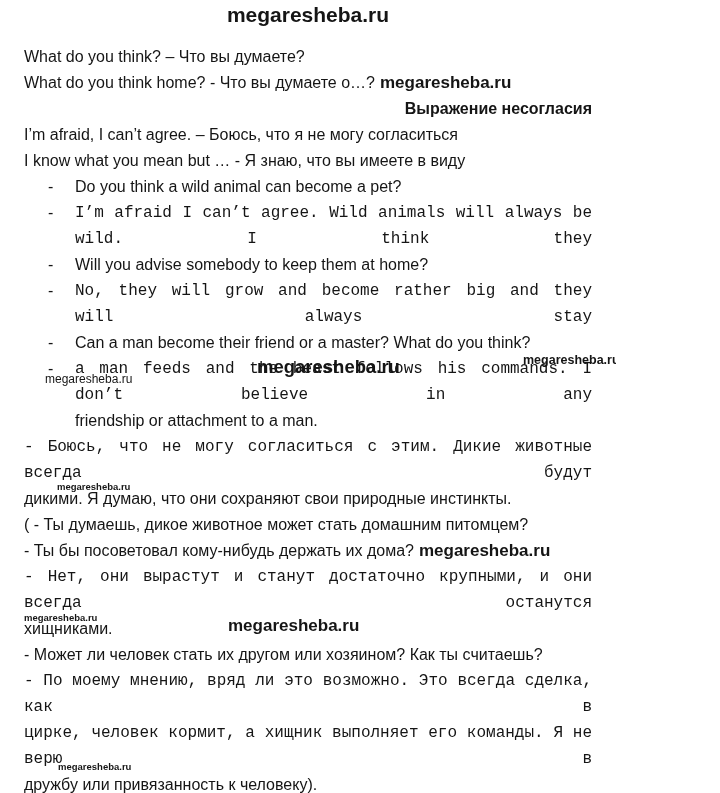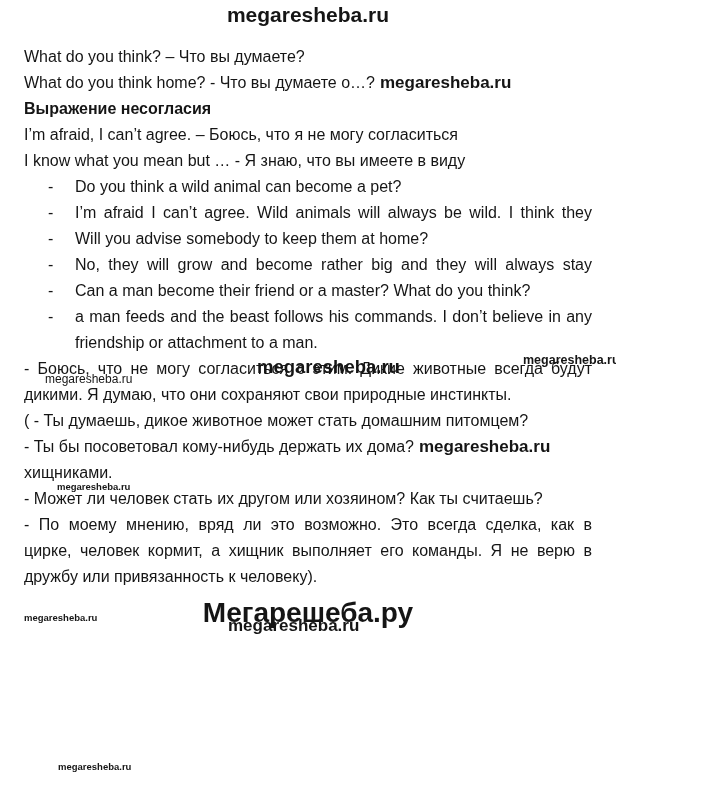--- a/index.html
+++ b/index.html
@@ -12,30 +12,30 @@
     font-family: "Liberation Sans", "DejaVu Sans", sans-serif;
     color: #151515;
     overflow: hidden;
   }
   .header-title { padding-top: 3px; text-align: center; font-size: 21px; font-weight: 700; }
   .content { padding: 0 24px; margin-top: 17px; }
   .content p, .line, .jline, .dash { font-size: 16px; line-height: 26px; }
   .content p { margin: 0; }
   .mt17 { margin-top: 17px; }
   .heading { font-weight: 700; }
-  .mt22 { margin-top: 22px; }
+  .mt22 { margin-top: 22px; text-align: right; }
   .wm-row { margin-top: 6px; line-height: 26px; }
   .wm { font-weight: 700; font-size: 17px; display: inline-block; }
   .wm1 { margin-left: 81px; }
   .wm2 { margin-left: 137px; }
   .wm-inline { font-weight: 700; font-size: 17px; padding-left: 5px; white-space: nowrap; }
   .li { display: flex; padding-left: 24px; }
   .dash { flex: 0 0 27px; }
   .li-text { flex: 1 1 auto; min-width: 0; }
-  .jline { text-align: justify; text-align-last: justify; }
+  .jline { text-align: justify; text-align-last: justify; font-family: Liberation Mono, monospace; }
   .footer-title { margin-top: 7px; text-align: center; font-size: 28px; font-weight: 700; }
   .wm-abs { position: absolute; white-space: nowrap; }
   .wm-left-plain { font-size: 12px; font-weight: 400; }
   .wm-center-bold { font-size: 18.5px; font-weight: 700; }
   .wm-right-bold { font-size: 12.5px; font-weight: 700; }
   .wm-tiny { font-size: 9.5px; font-weight: 700; }
   .wm-mid-bold { font-size: 17px; font-weight: 700; }
 </style>
 </head>
 <body>
@@ -110,20 +110,21 @@
 
       <div class="ru-para">
         <div class="line">( - Ты думаешь, дикое животное может стать домашним питомцем?</div>
       </div>
 
       <div class="ru-para">
         <div class="line"><span>- Ты бы посоветовал кому-нибудь держать их дома?</span><span class="wm-inline">megaresheba.ru</span></div>
       </div>
 
       <div class="ru-para">
+        <div class="jline">- Нет, они вырастут и станут достаточно крупными, и они всегда останутся</div>
         <div class="line">хищниками.</div>
       </div>
 
       <div class="ru-para">
         <div class="line">- Может ли человек стать их другом или хозяином? Как ты считаешь?</div>
       </div>
 
       <div class="ru-para">
         <div class="jline">- По моему мнению, вряд ли это возможно. Это всегда сделка, как в</div>
         <div class="jline">цирке, человек кормит, а хищник выполняет его команды. Я не верю в</div>

